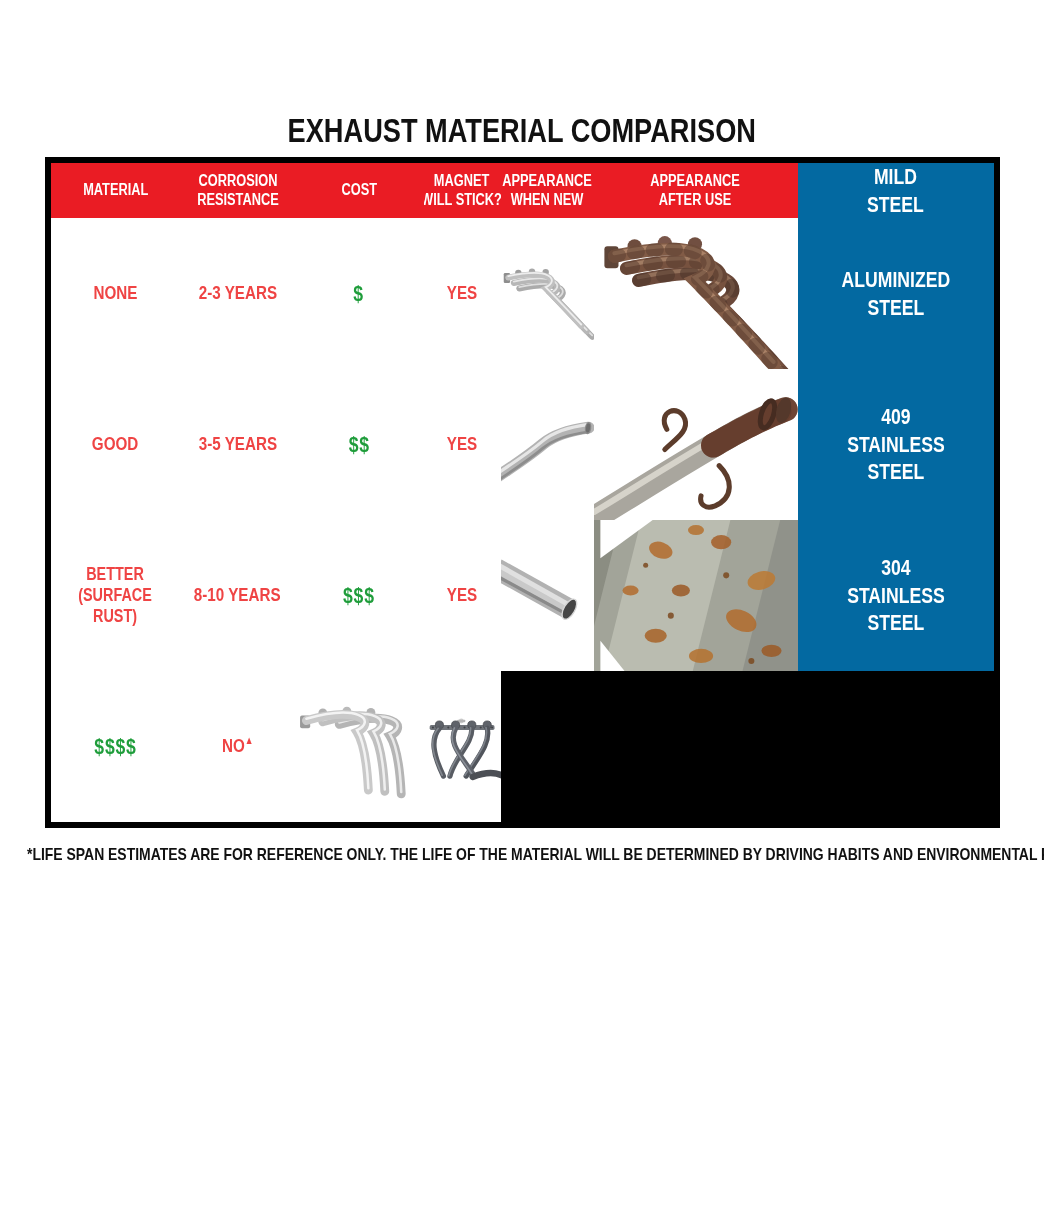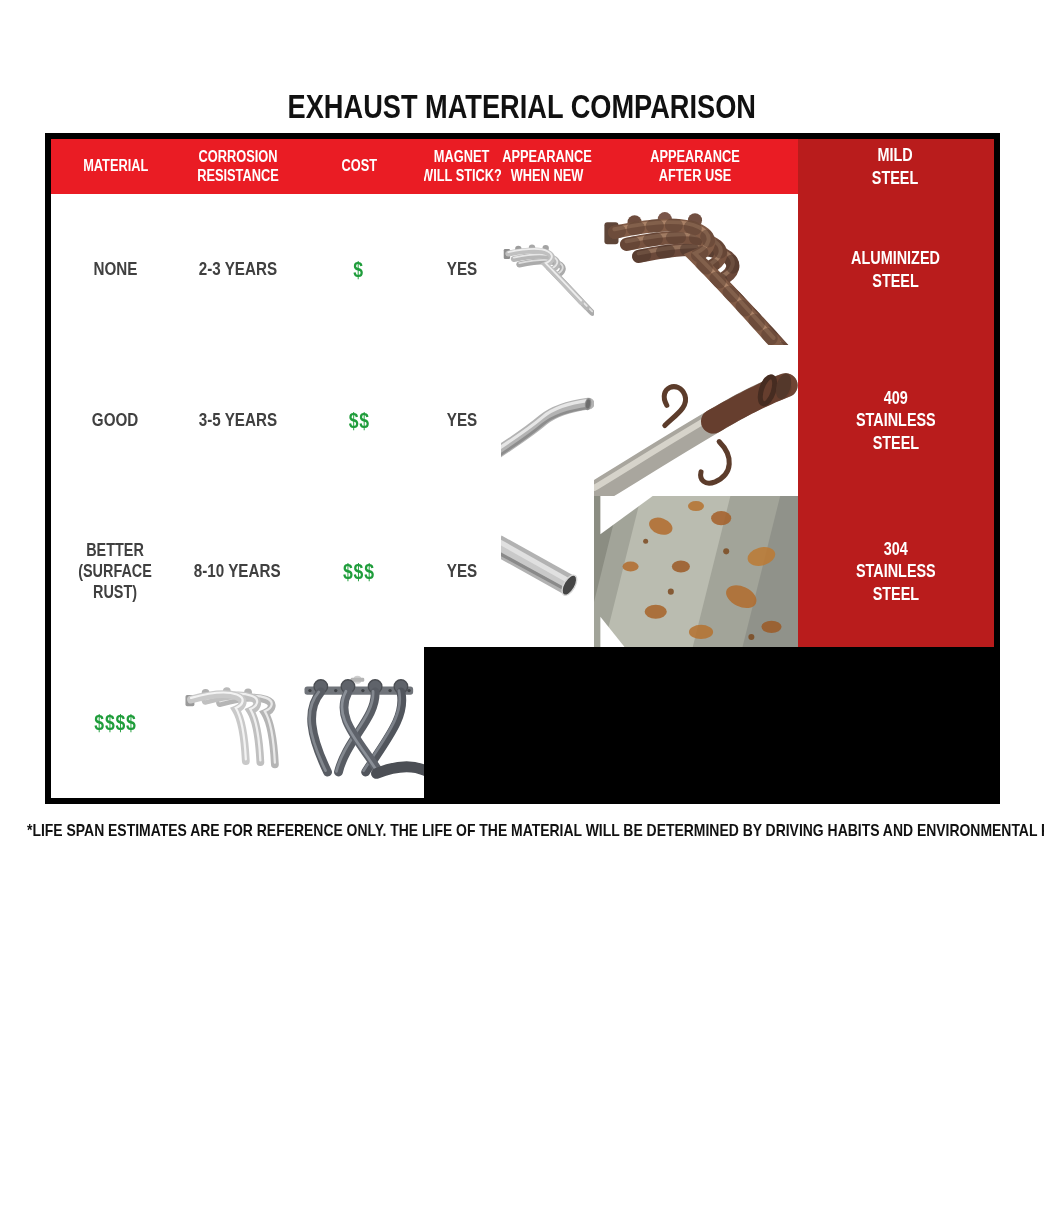--- a/index.html
+++ b/index.html
@@ -1,35 +1,35 @@
 <!DOCTYPE html>
 <html><head>
 <meta charset="utf-8">
 <style>
   html,body { margin:0; padding:0; background:#ffffff; }
   .page {
     width:1044px; height:1213px; background:#ffffff; overflow:hidden;
     font-family:"Liberation Sans", sans-serif; font-weight:bold; color:#111;
-    box-sizing:border-box; padding-top:88px;
+    box-sizing:border-box; padding-top:112px;
   }
   .title { text-align:center; font-size:34px; line-height:36px; color:#111; margin-bottom:9px; }
   .cx { display:inline-block; transform:scaleX(0.8); transform-origin:50% 50%; white-space:nowrap; }
   .cxl { display:inline-block; transform:scaleX(0.82); transform-origin:0 50%; white-space:nowrap; }
 
   .comparison-table {
     display:grid;
     grid-template-columns:130px 114px 129px 77px 93px 204px 196px;
     grid-template-rows:55px 151px 151px 151px 151px;
     background:#000000; padding:6px;
     width:max-content; margin:0 auto;
   }
   .cell { display:flex; align-items:center; justify-content:center; text-align:center; overflow:hidden; }
   .hcell { background:#ea1c24; color:#ffffff; font-size:16px; line-height:1.15; }
-  .mcell { background:#b91c1c; color:#ffffff; font-size:18px; line-height:1.25; }
-  .dcell { background:#ffffff; color:#404040; font-size:19px; line-height:1.2; }
+  .mcell { background:#0369a1; color:#ffffff; font-size:22px; line-height:1.25; }
+  .dcell { background:#ffffff; color:#ef4444; font-size:19px; line-height:1.2; }
   .dcell.small { font-size:18px; line-height:1.18;align-items:center; }
   .ccell { background:#ffffff; color:#1f9d3b; font-size:22px; letter-spacing:1px; }
   .icell { background:#ffffff; padding:0; }
   .icell svg { width:100%; height:100%; display:block; }
   .line { display:block; }
   sup.mark { font-size:11px; vertical-align:top; line-height:1; }
 
   .footnotes { width:991px; margin:14px auto 0; font-size:17px; color:#111; }
   .fn { line-height:26px; }
   .fn-mark-sup { font-size:11px; vertical-align:top; }
@@ -259,20 +259,23 @@
     <div class="cell mcell">
         <div class="cx">
           <span class="line">304</span>
           <span class="line">STAINLESS</span>
           <span class="line">STEEL</span>
         </div>
       </div>
     <div class="cell ccell">
         <div class="cx"><span>$$$$</span></div>
       </div>
+    <div class="cell dcell">
+        <div class="cx"><span>NO</span><sup class="mark">▲</sup></div>
+      </div>
     <div class="cell icell">
       <svg viewBox="0 0 204 150" role="img" aria-label="photo of new 304 stainless steel exhaust headers">
         <rect x="8" y="26" width="16" height="20" rx="3" fill="#9a9a9a"></rect>
         <circle cx="44" cy="22" r="7" fill="#b0b0b0"></circle>
           <circle cx="82" cy="19" r="7" fill="#bababa"></circle>
           <circle cx="120" cy="21" r="7" fill="#b3b3b3"></circle>
         <g fill="none" stroke-linecap="round">
           <g transform="translate(52,6)">
               <path d="M 18 34 C 54 24 84 22 100 28 C 116 34 112 46 98 52 C 108 68 114 104 116 144" stroke="#b5b5b5" stroke-width="14"></path>
               <path d="M 18 31 C 54 21 84 19 100 25 C 116 31 112 43 98 49 C 108 65 114 101 116 141" stroke="#e9e9e9" stroke-width="4"></path>

